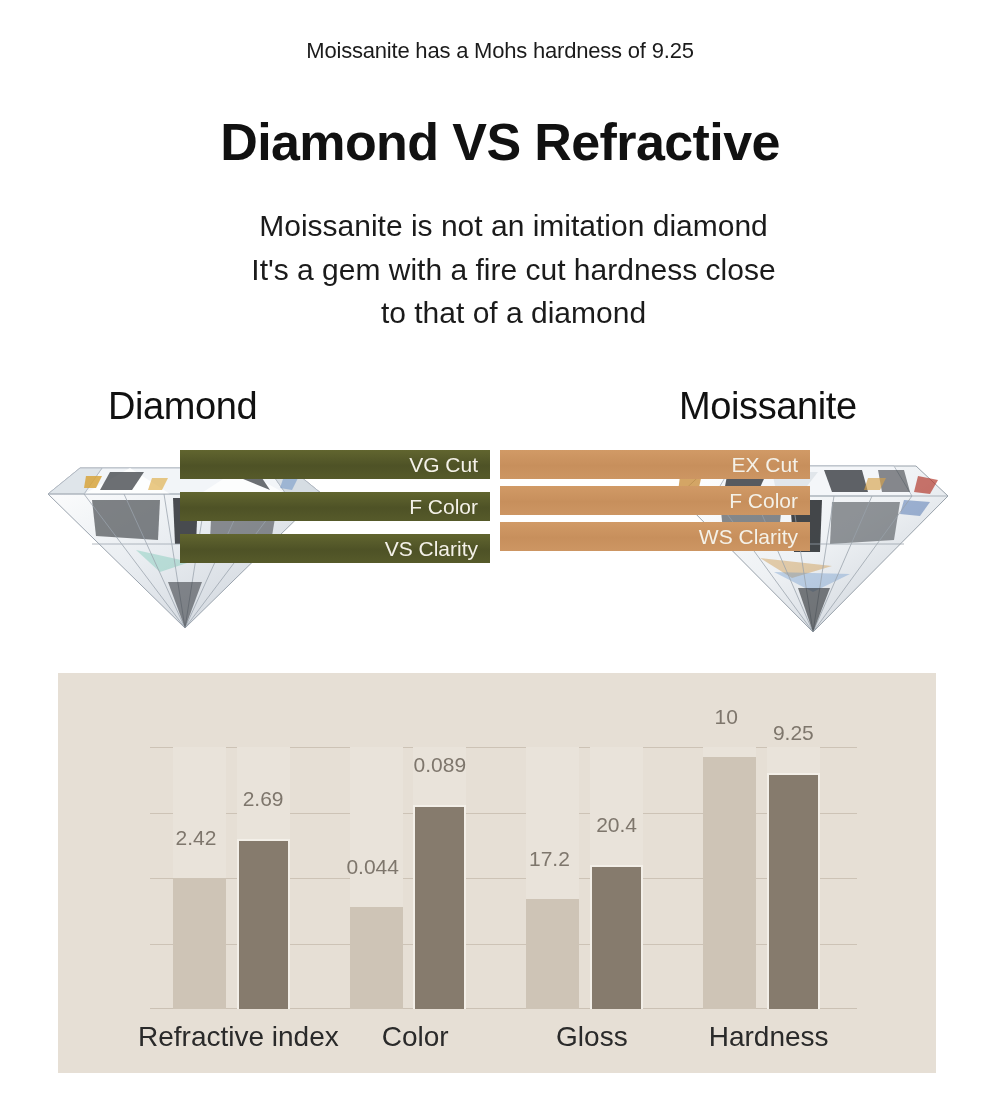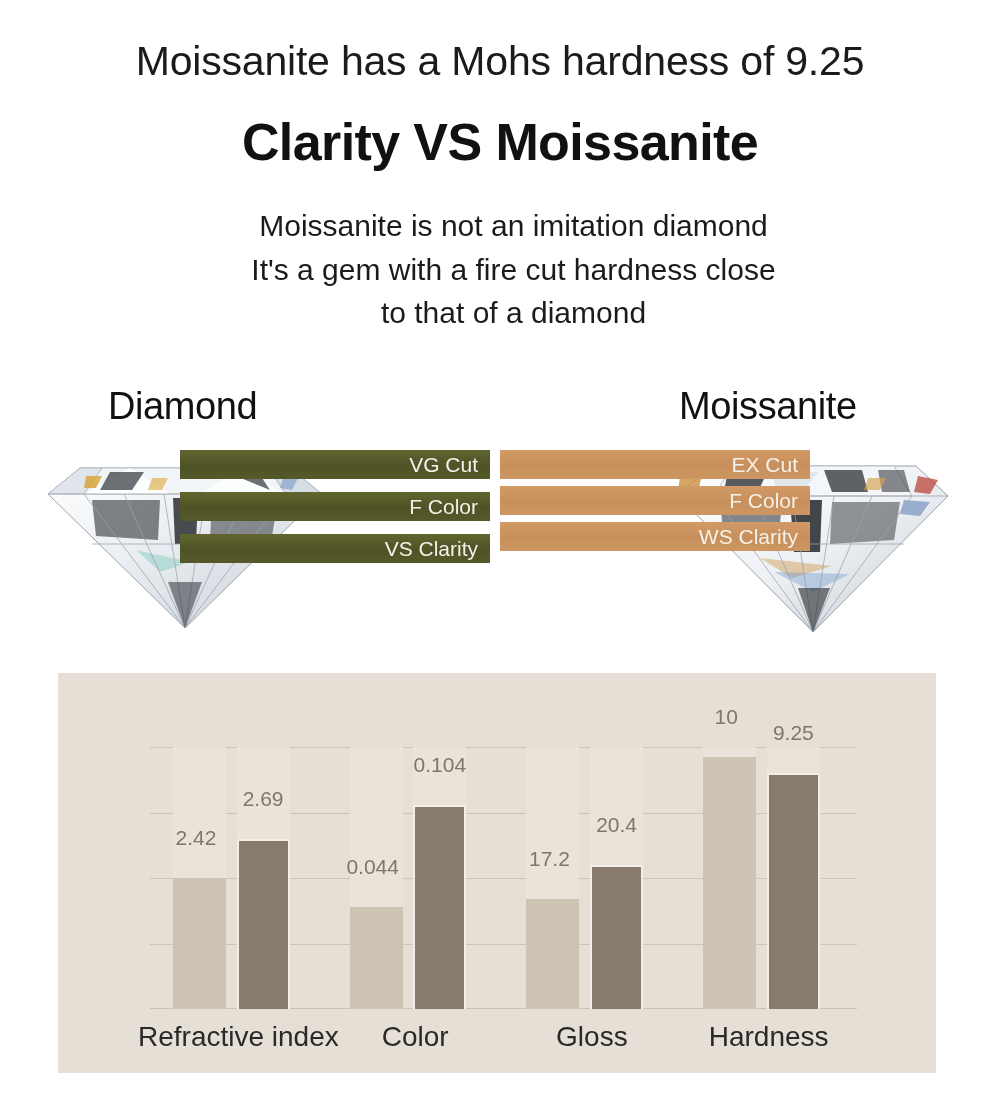--- a/index.html
+++ b/index.html
@@ -7,21 +7,21 @@
     width: 1000px; height: 1094px;
     background: #ffffff;
     font-family: "Liberation Sans", sans-serif;
     overflow: hidden;
   }
   .page { position: relative; width: 1000px; height: 1094px; background:#fff; }
 
   
   .kicker {
     position: absolute; left: 0; top: 38px; width: 1000px;
-    text-align: center; font-size: 41px; color: #1b1b1b;
+    text-align: center; font-size: 22px; color: #1b1b1b;
     letter-spacing: -0.2px;
   }
   .headline {
     position: absolute; left: 0; top: 112px; width: 1000px;
     text-align: center; font-size: 52px; font-weight: bold; color: #111;
     letter-spacing: -0.6px;
   }
   .subhead {
     position: absolute; left: 0; top: 204px; width: 1000px;
     text-align: center; font-size: 30px; color: #1b1b1b;
@@ -112,21 +112,21 @@
     position: absolute; top: 100%; left: 50%; transform: translateX(-50%);
     margin-top: 12px; font-size: 28px; color: #2a2a2a; white-space: nowrap;
   }
 </style>
 </head>
 <body>
 
 <div class="page">
 
   <div class="kicker">Moissanite has a Mohs hardness of 9.25</div>
-  <div class="headline">Clarity VS Moissanite</div>
+  <div class="headline">Diamond VS Refractive</div>
   <div class="subhead">
     <div>Moissanite is not an imitation diamond</div>
     <div>It's a gem with a fire cut hardness close</div>
     <div>to that of a diamond</div>
   </div>
 
   <div class="cmp-title left">Diamond</div>
   <div class="cmp-title right">Moissanite</div>
 
   <div class="gem left">
@@ -245,21 +245,21 @@
             <div class="bar dark" style="height: 65%; background: rgb(134, 123, 109);"></div>
             <div class="vlabel dark" style="bottom: calc(65% + 4px);">2.69</div>
             <div class="cat">Refractive index</div>
           </div>
           <div class="group">
             <div class="colbg a"></div>
             <div class="colbg b"></div>
             <div class="bar light" style="height: 39%; background: rgb(206, 196, 182);"></div>
             <div class="vlabel light" style="bottom: calc(39% + 4px);">0.044</div>
             <div class="bar dark" style="height: 78%; background: rgb(134, 123, 109);"></div>
-            <div class="vlabel dark" style="bottom: calc(78% + 4px);">0.104</div>
+            <div class="vlabel dark" style="bottom: calc(78% + 4px);">0.089</div>
             <div class="cat">Color</div>
           </div>
           <div class="group">
             <div class="colbg a"></div>
             <div class="colbg b"></div>
             <div class="bar light" style="height: 42%; background: rgb(206, 196, 182);"></div>
             <div class="vlabel light" style="bottom: calc(42% + 4px);">17.2</div>
             <div class="bar dark" style="height: 55%; background: rgb(134, 123, 109);"></div>
             <div class="vlabel dark" style="bottom: calc(55% + 4px);">20.4</div>
             <div class="cat">Gloss</div>

